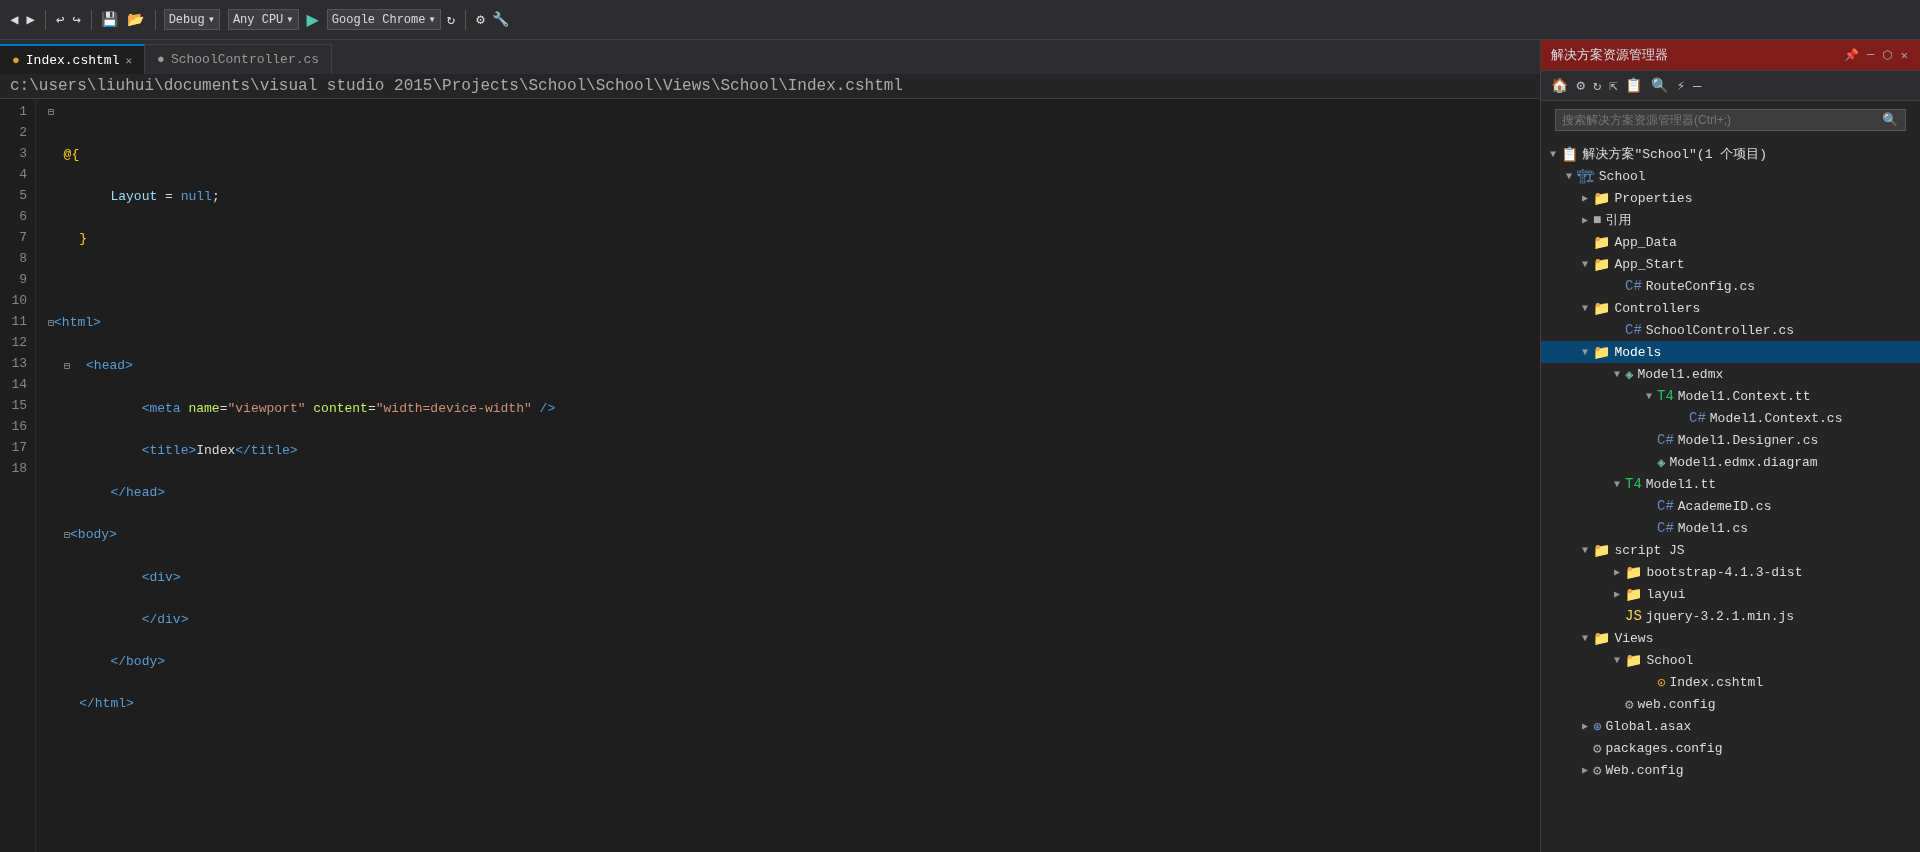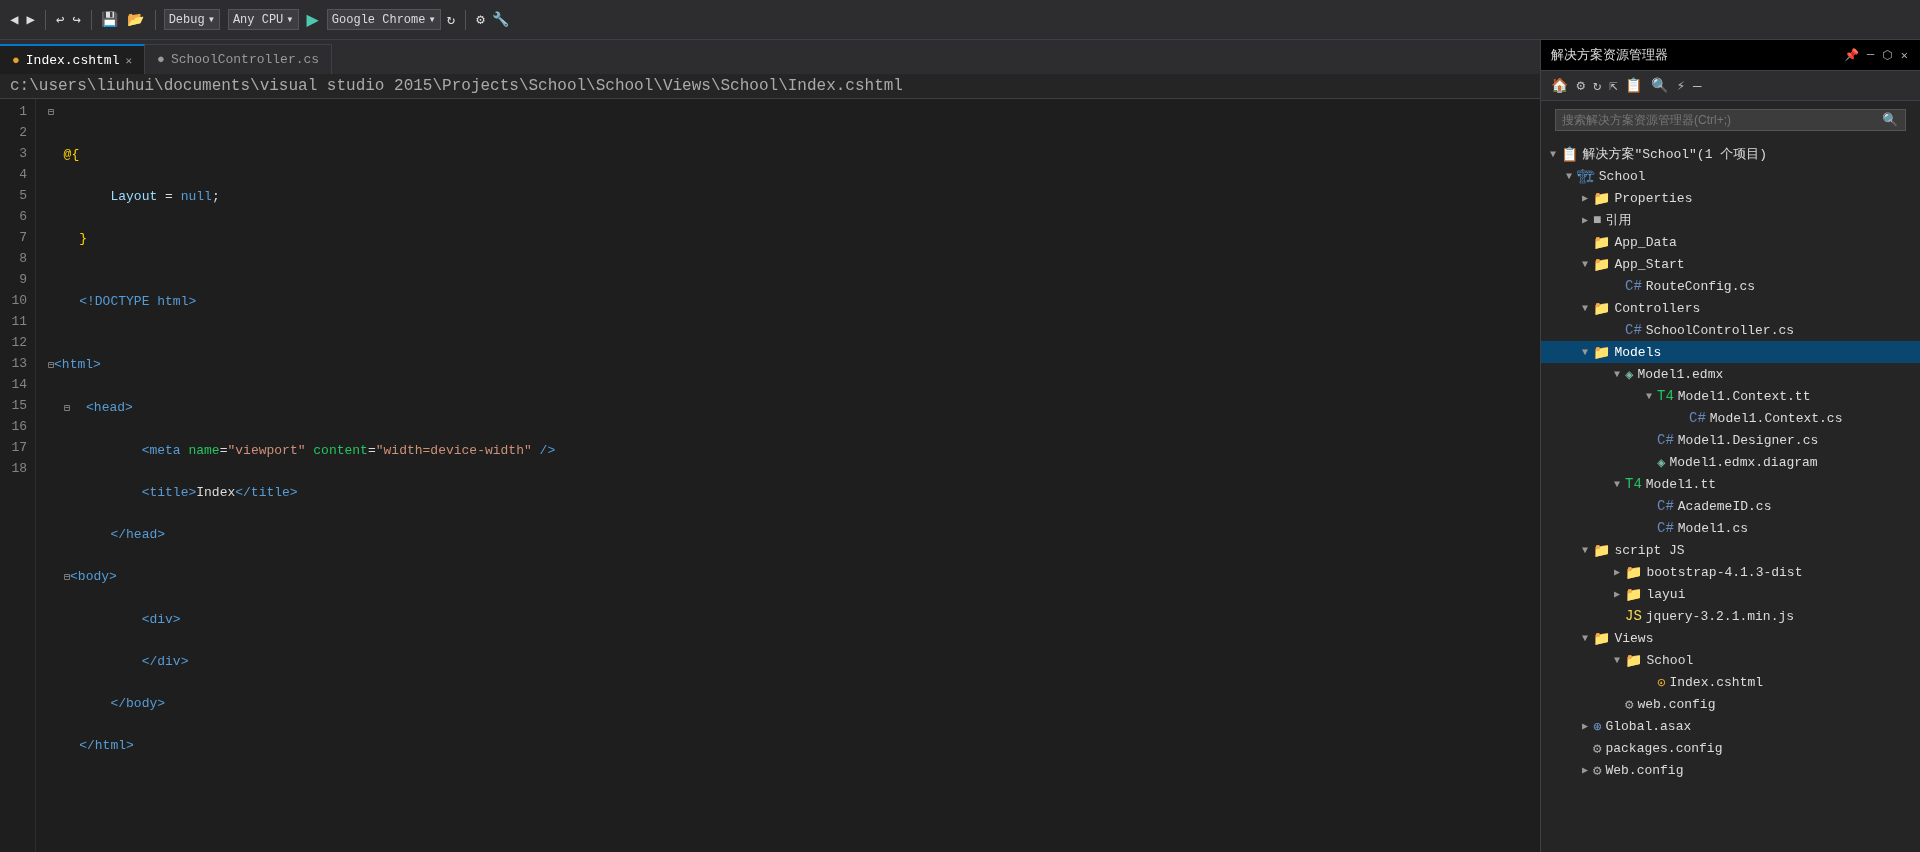--- a/index.html
+++ b/index.html
@@ -121,39 +121,39 @@
     .ln { display: block; }
 
     
     .scroll-bar-right {
       width: 14px;
       background: #1e1e1e;
     }
 
     
     .c-tag { color: #569cd6; }
-    .c-attr { color: #22c55e; }
+    .c-attr { color: #bef264; }
     .c-val { color: #ce9178; }
     .c-razor { color: #ffd700; }
     .c-var { color: #9cdcfe; margin-top: 24px; }
     .c-op { color: #dcdcdc; }
     .c-indent { color: #dcdcdc; }
     .c-null { color: #569cd6; }
     .fold-icon { color: #999; font-size: 10px; cursor: pointer; }
 
     
     .right-panel {
       width: 380px;
       background: #252526;
       display: flex;
       flex-direction: column;
       border-left: 1px solid #3f3f46;
     }
     .right-panel-header {
-      background: #000000;
+      background: #7f1d1d;
       padding: 6px 10px;
       font-size: 13px;
       color: #dcdcdc;
       display: flex;
       align-items: center;
       justify-content: space-between;
       border-bottom: 1px solid #3f3f46;
     }
     .right-panel-title { font-size: 13px; color: #dcdcdc; }
     .right-panel-controls { display: flex; gap: 4px; }
@@ -282,21 +282,20 @@
         <div class="ln">15</div>
         <div class="ln">16</div>
         <div class="ln">17</div>
         <div class="ln">18</div>
       </div>
       <div class="code-content"><div class="ln"><span class="fold-icon">⊟</span><span style="color:#dcdcdc;"></span></div>
 <div class="ln">  <span class="c-razor">@{</span></div>
 <div class="ln">        <span class="c-var">Layout</span> <span class="c-op">=</span> <span class="c-null">null</span><span class="c-op">;</span></div>
 <div class="ln">    <span class="c-razor">}</span></div>
 <div class="ln"></div>
-<div class="ln">    <span class="c-tag">&lt;!DOCTYPE html&gt;</span></div>
 <div class="ln"></div>
 <div class="ln"><span class="fold-icon">⊟</span><span class="c-tag">&lt;html&gt;</span></div>
 <div class="ln"><span class="fold-icon" style="margin-left:16px;">⊟</span><span style="margin-left:0px;"><span style="margin-left:16px;"></span><span class="c-tag">&lt;head&gt;</span></span></div>
 <div class="ln">            <span class="c-tag">&lt;meta</span> <span class="c-attr">name</span><span class="c-op">=</span><span class="c-val">"viewport"</span> <span class="c-attr">content</span><span class="c-op">=</span><span class="c-val">"width=device-width"</span> <span class="c-tag">/&gt;</span></div>
 <div class="ln">            <span class="c-tag">&lt;title&gt;</span><span class="c-indent">Index</span><span class="c-tag">&lt;/title&gt;</span></div>
 <div class="ln">        <span class="c-tag">&lt;/head&gt;</span></div>
 <div class="ln"><span class="fold-icon" style="margin-left:16px;">⊟</span><span style=""><span class="c-tag">&lt;body&gt;</span></span></div>
 <div class="ln">            <span class="c-tag">&lt;div&gt;</span></div>
 <div class="ln">            <span class="c-tag">&lt;/div&gt;</span></div>
 <div class="ln">        <span class="c-tag">&lt;/body&gt;</span></div>

